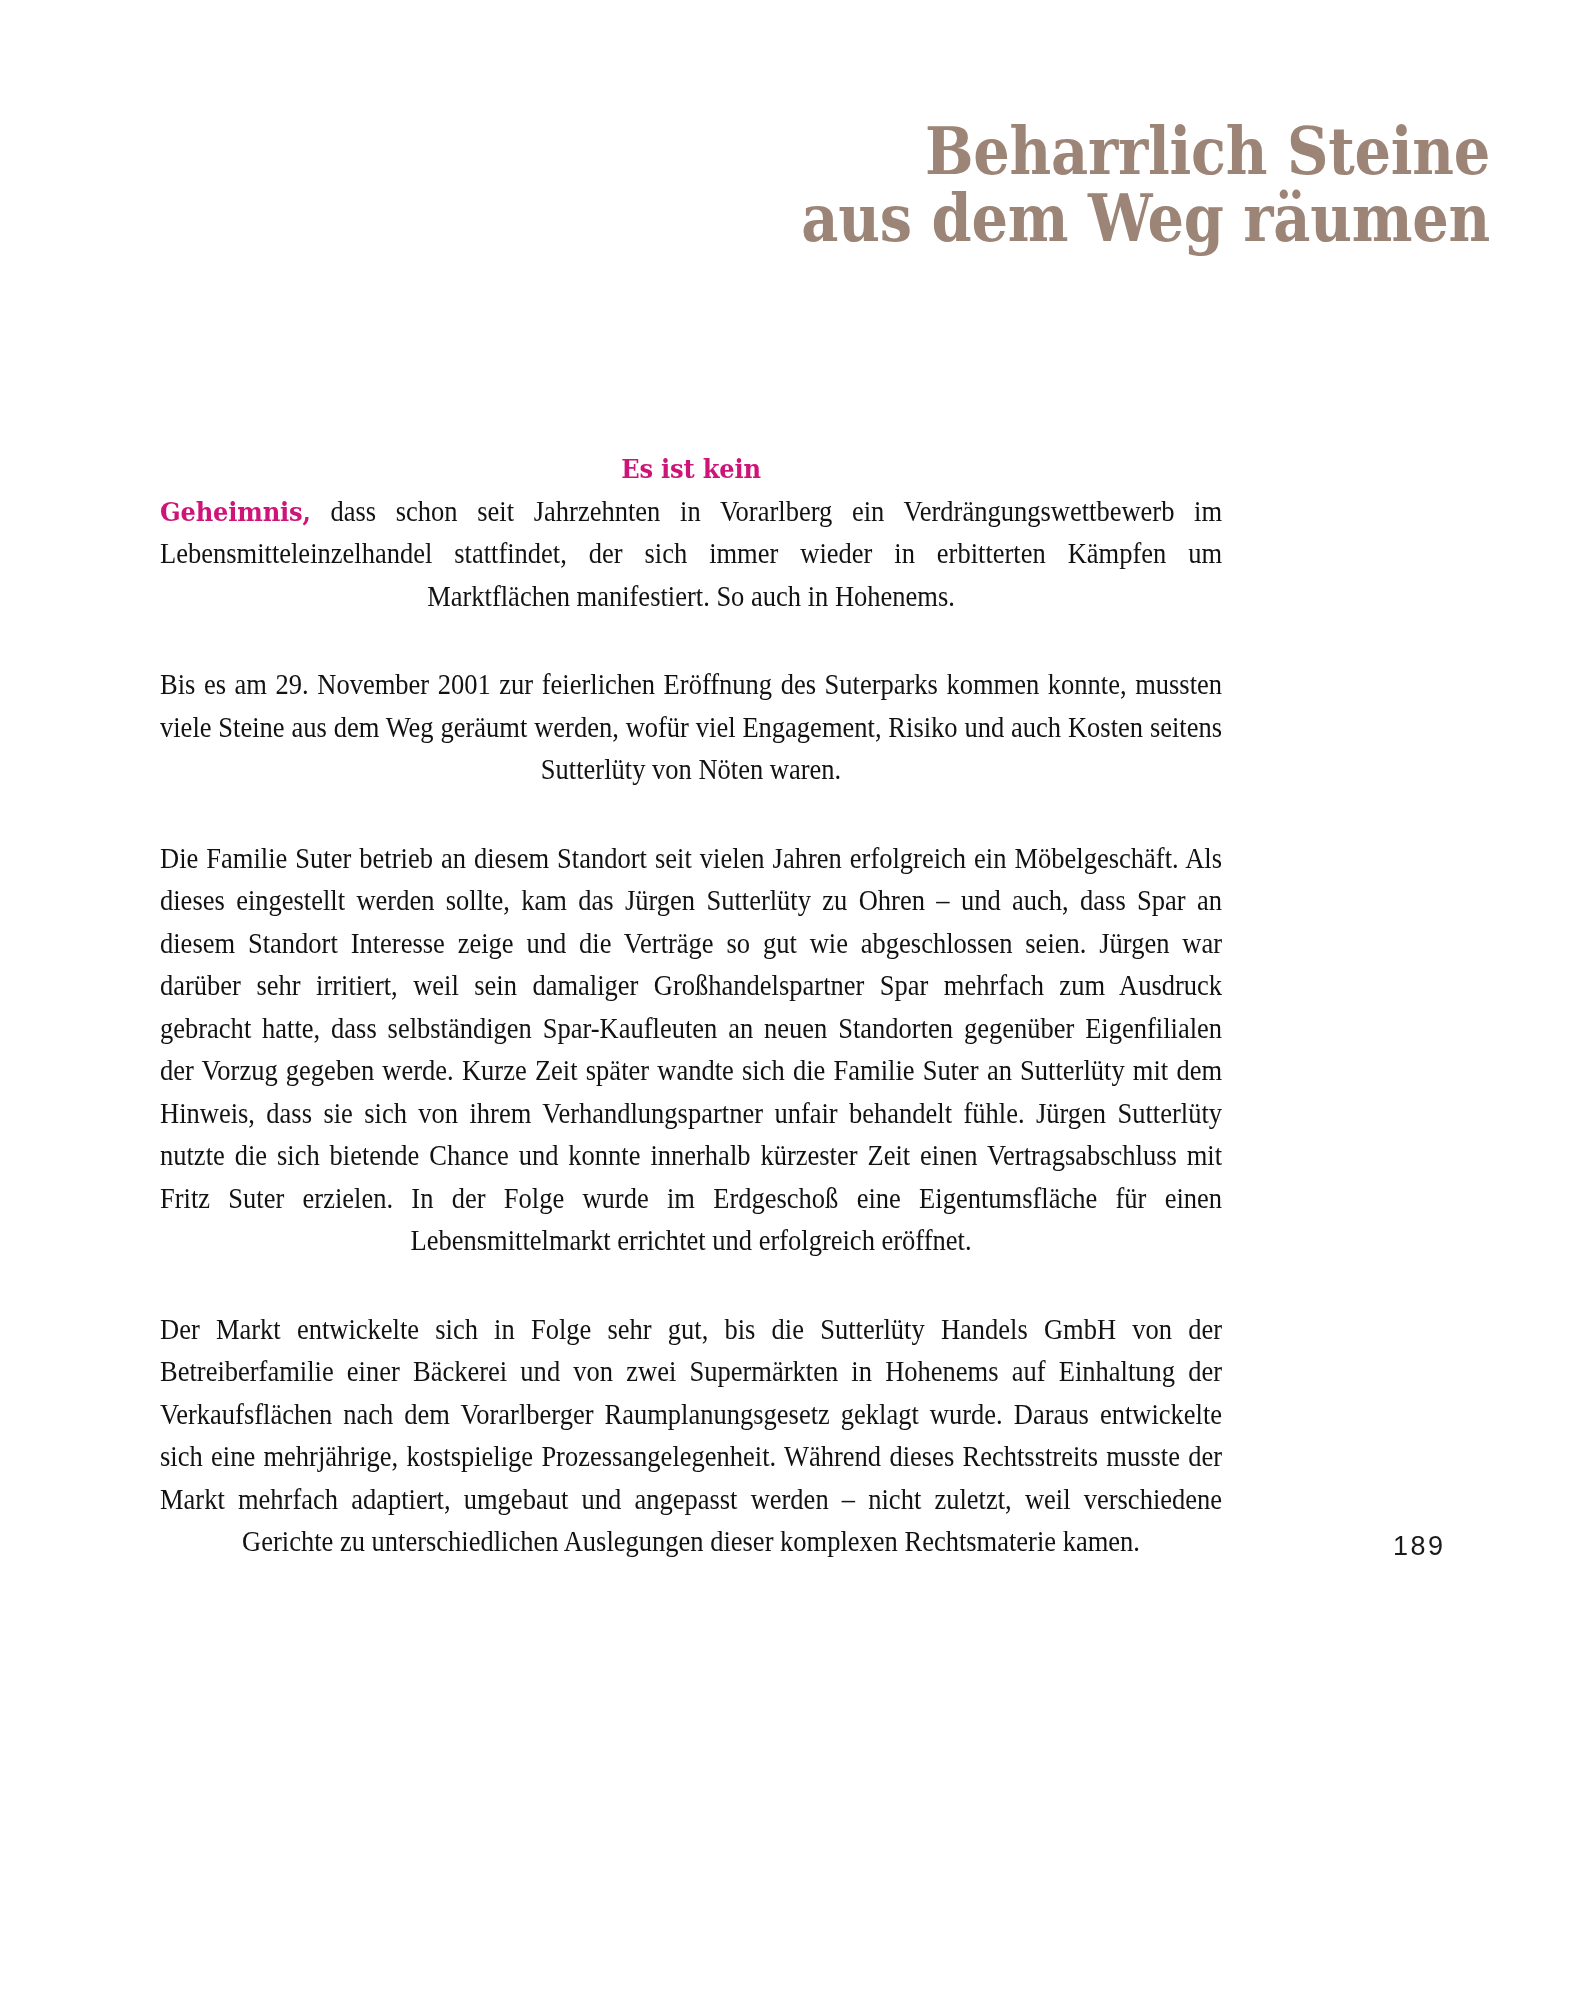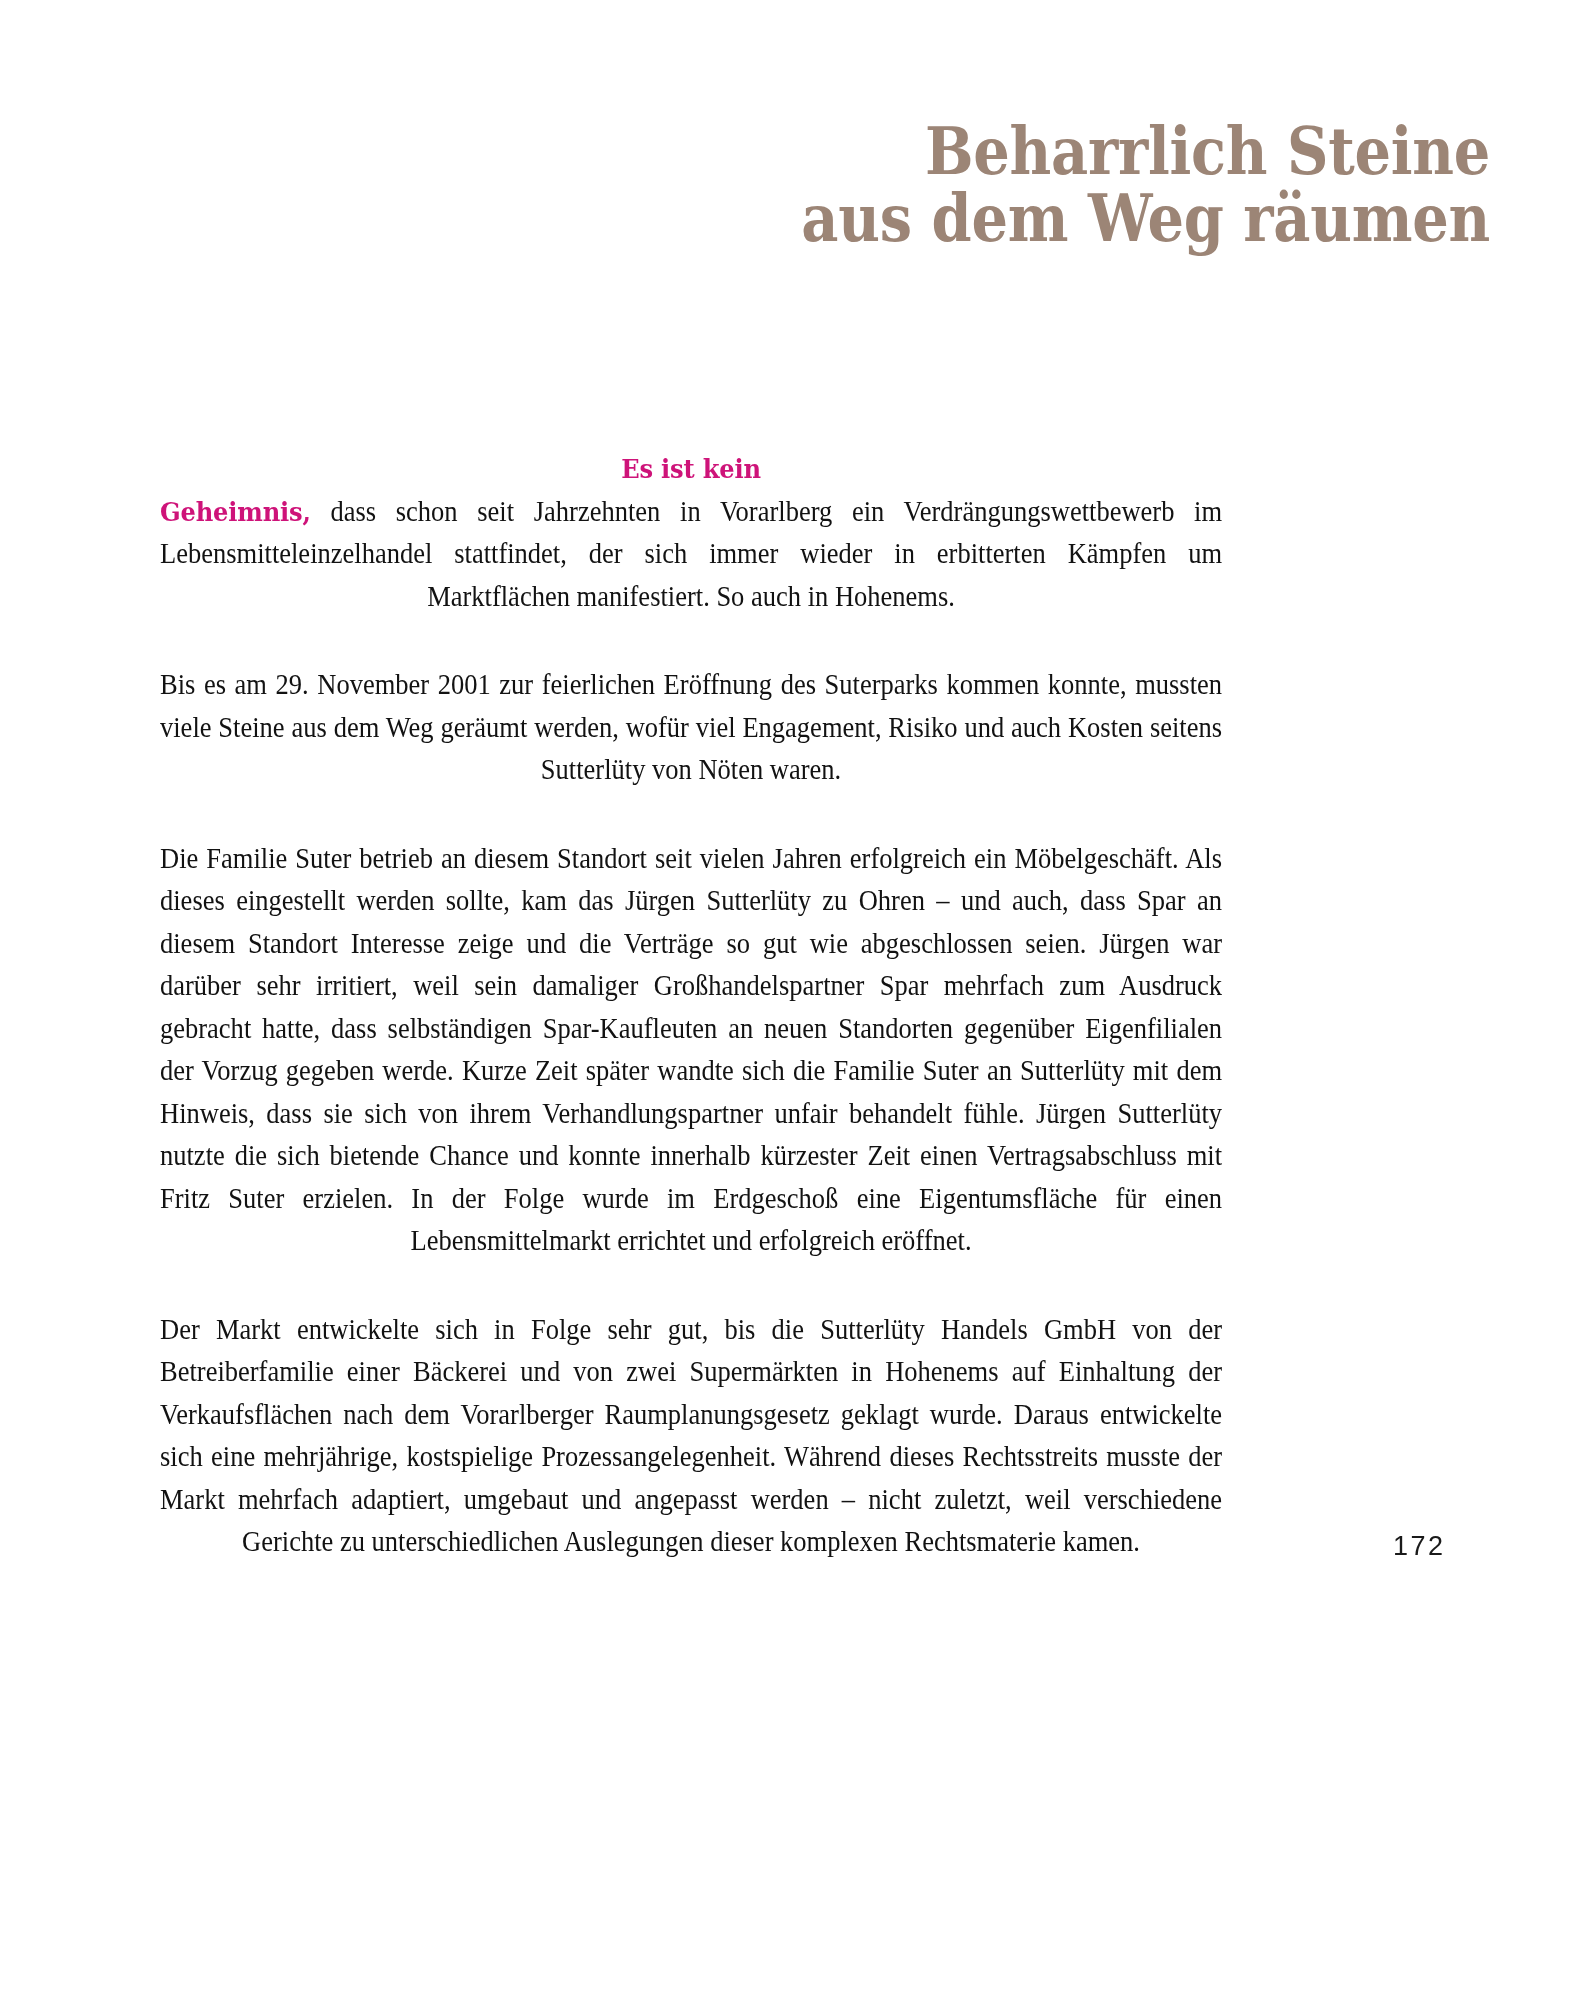--- a/index.html
+++ b/index.html
@@ -97,15 +97,15 @@
     <p class="para"><span class="lead"><span class="lead-break">Es ist kein</span><span>Geheimnis,</span></span><span> dass schon seit Jahrzehnten in Vorarlberg ein Verdrängungswettbewerb im Lebensmitteleinzelhandel stattfindet, der sich immer wieder in erbitterten Kämpfen um Marktflächen manifestiert. So auch in Hohenems.</span></p>
 
     <p class="para">Bis es am 29. November 2001 zur feierlichen Eröffnung des Suterparks kommen konnte, mussten viele Steine aus dem Weg geräumt werden, wofür viel Engagement, Risiko und auch Kosten seitens Sutterlüty von Nöten waren.</p>
 
     <p class="para">Die Familie Suter betrieb an diesem Standort seit vielen Jahren erfolgreich ein Möbelgeschäft. Als dieses eingestellt werden sollte, kam das Jürgen Sutterlüty zu Ohren  – und auch, dass Spar an diesem Standort Interesse zeige und die Verträge so gut wie abgeschlossen seien. Jürgen war darüber sehr irritiert, weil sein damaliger Großhandelspartner Spar mehrfach zum Ausdruck gebracht hatte, dass selbständigen Spar-Kaufleuten an neuen Standorten gegenüber Eigenfilialen der Vorzug gegeben werde. Kurze Zeit später wandte sich die Familie Suter an Sutterlüty mit dem Hinweis, dass sie sich von ihrem Verhandlungspartner unfair behandelt fühle. Jürgen Sutterlüty nutzte die sich bietende Chance und konnte innerhalb kürzester Zeit einen Vertragsabschluss mit Fritz Suter erzielen. In der Folge wurde im Erdgeschoß eine Eigentumsfläche für einen Lebensmittelmarkt errichtet und erfolgreich eröffnet.</p>
 
     <p class="para">Der Markt entwickelte sich in Folge sehr gut, bis die Sutterlüty Handels GmbH von der Betreiberfamilie einer Bäckerei und von zwei Supermärkten in Hohenems auf Einhaltung der Verkaufsflächen nach dem Vorarlberger Raumplanungsgesetz geklagt wurde. Daraus entwickelte sich eine mehrjährige, kostspielige Prozessangelegenheit. Während dieses Rechtsstreits musste der Markt mehrfach adaptiert, umgebaut und angepasst werden – nicht zuletzt, weil verschiedene Gerichte zu unterschiedlichen Auslegungen dieser komplexen Rechtsmaterie kamen.</p>
 
   </div>
 
-  <div class="folio">172</div>
+  <div class="folio">189</div>
 
 </div>
 
 </body></html>

